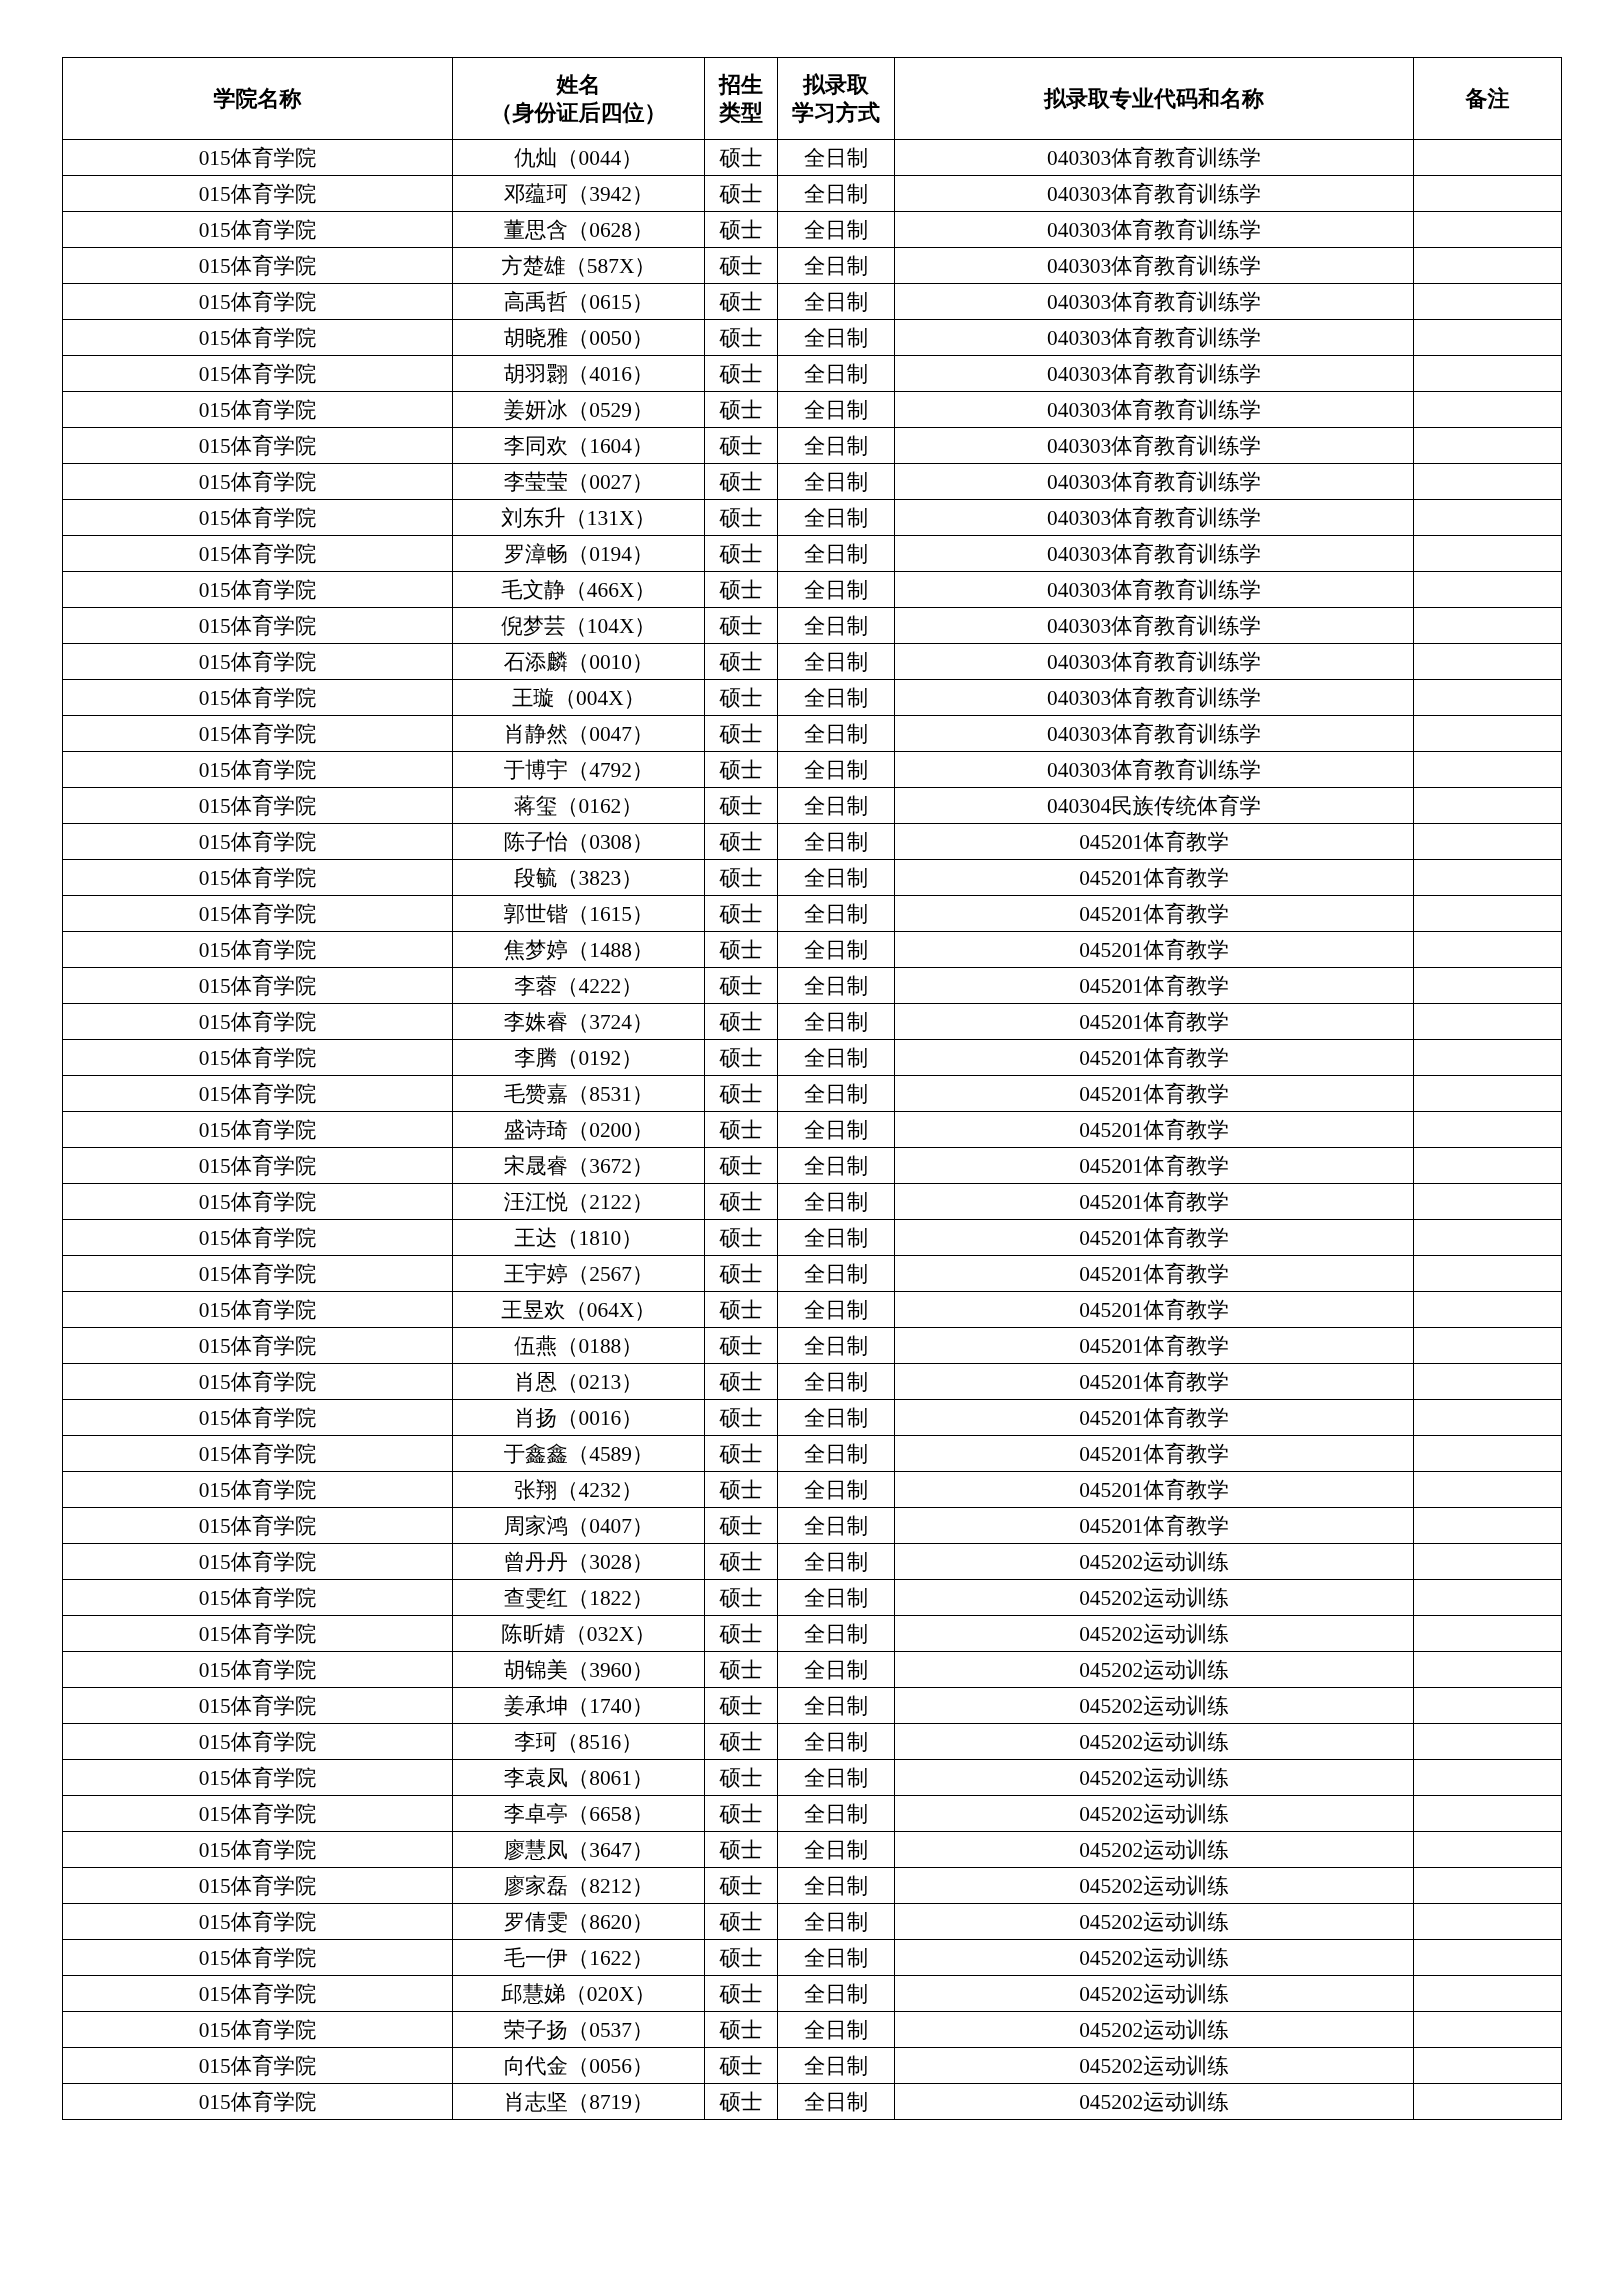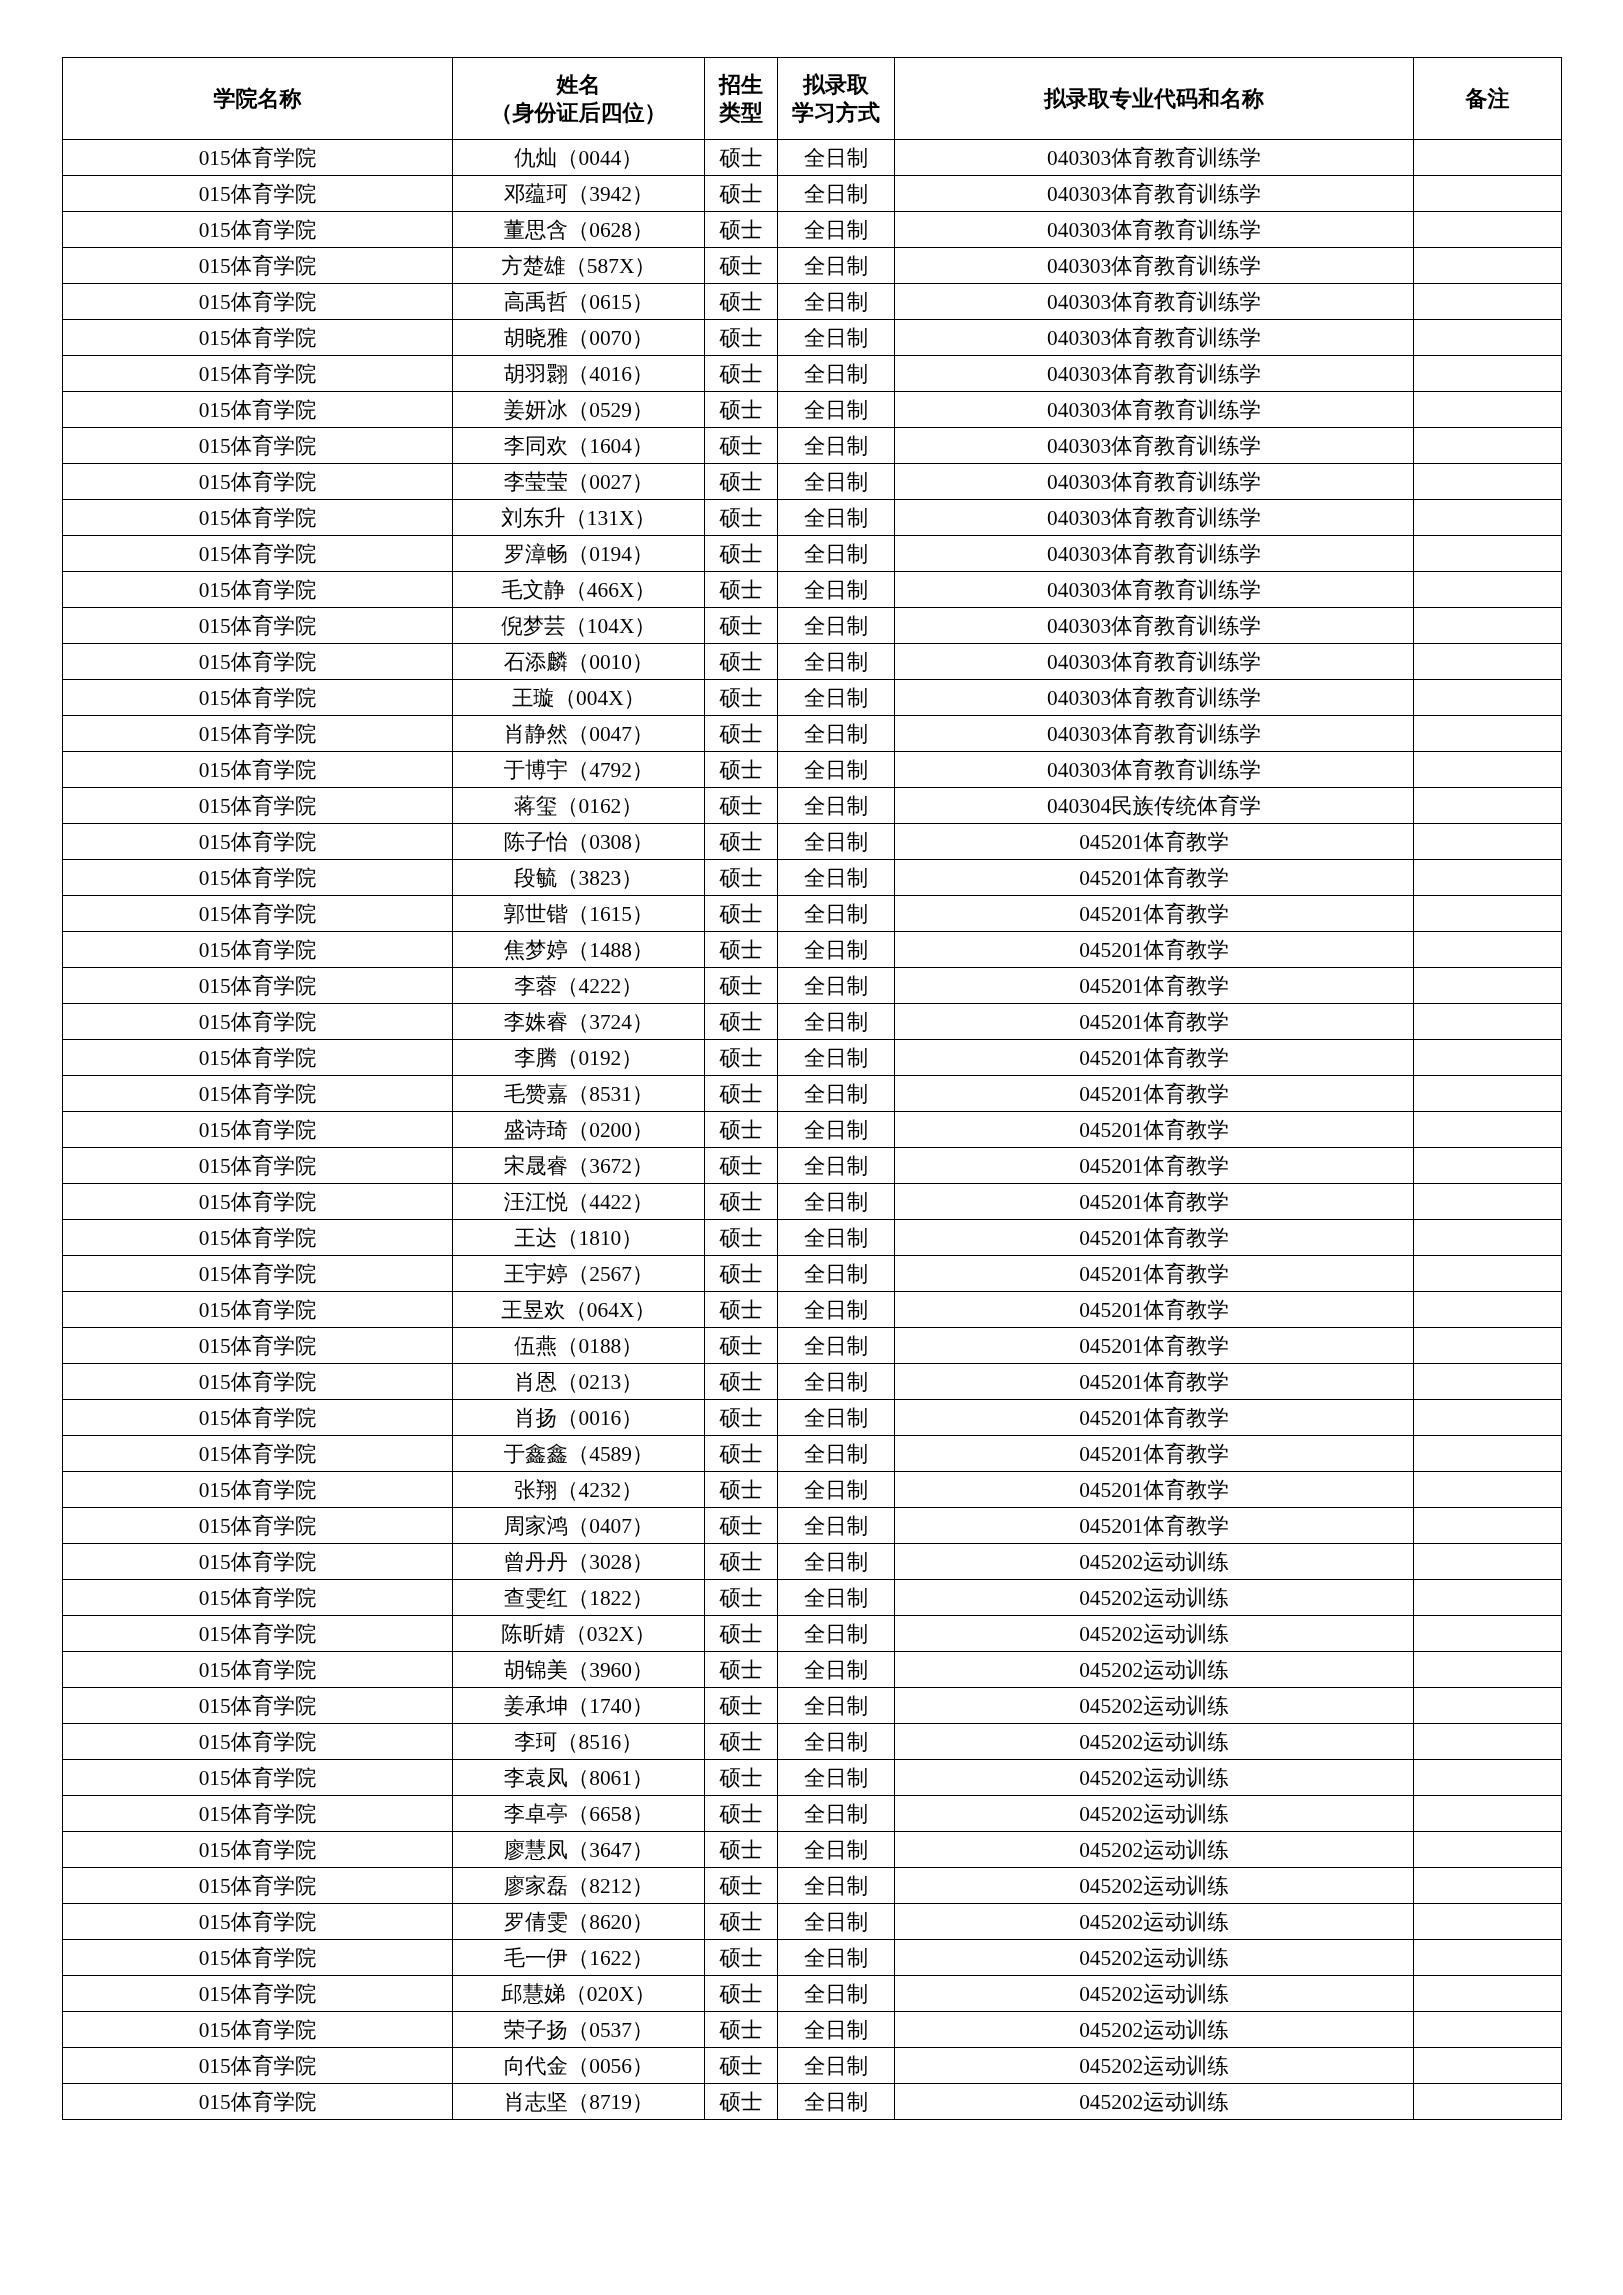--- a/index.html
+++ b/index.html
@@ -123,21 +123,21 @@
         <tr>
           <td>015体育学院</td>
           <td>高禹哲（0615）</td>
           <td>硕士</td>
           <td>全日制</td>
           <td>040303体育教育训练学</td>
           <td></td>
         </tr>
         <tr>
           <td>015体育学院</td>
-          <td>胡晓雅（0070）</td>
+          <td>胡晓雅（0050）</td>
           <td>硕士</td>
           <td>全日制</td>
           <td>040303体育教育训练学</td>
           <td></td>
         </tr>
         <tr>
           <td>015体育学院</td>
           <td>胡羽翾（4016）</td>
           <td>硕士</td>
           <td>全日制</td>
@@ -315,21 +315,21 @@
         <tr>
           <td>015体育学院</td>
           <td>宋晟睿（3672）</td>
           <td>硕士</td>
           <td>全日制</td>
           <td>045201体育教学</td>
           <td></td>
         </tr>
         <tr>
           <td>015体育学院</td>
-          <td>汪江悦（4422）</td>
+          <td>汪江悦（2122）</td>
           <td>硕士</td>
           <td>全日制</td>
           <td>045201体育教学</td>
           <td></td>
         </tr>
         <tr>
           <td>015体育学院</td>
           <td>王达（1810）</td>
           <td>硕士</td>
           <td>全日制</td>

